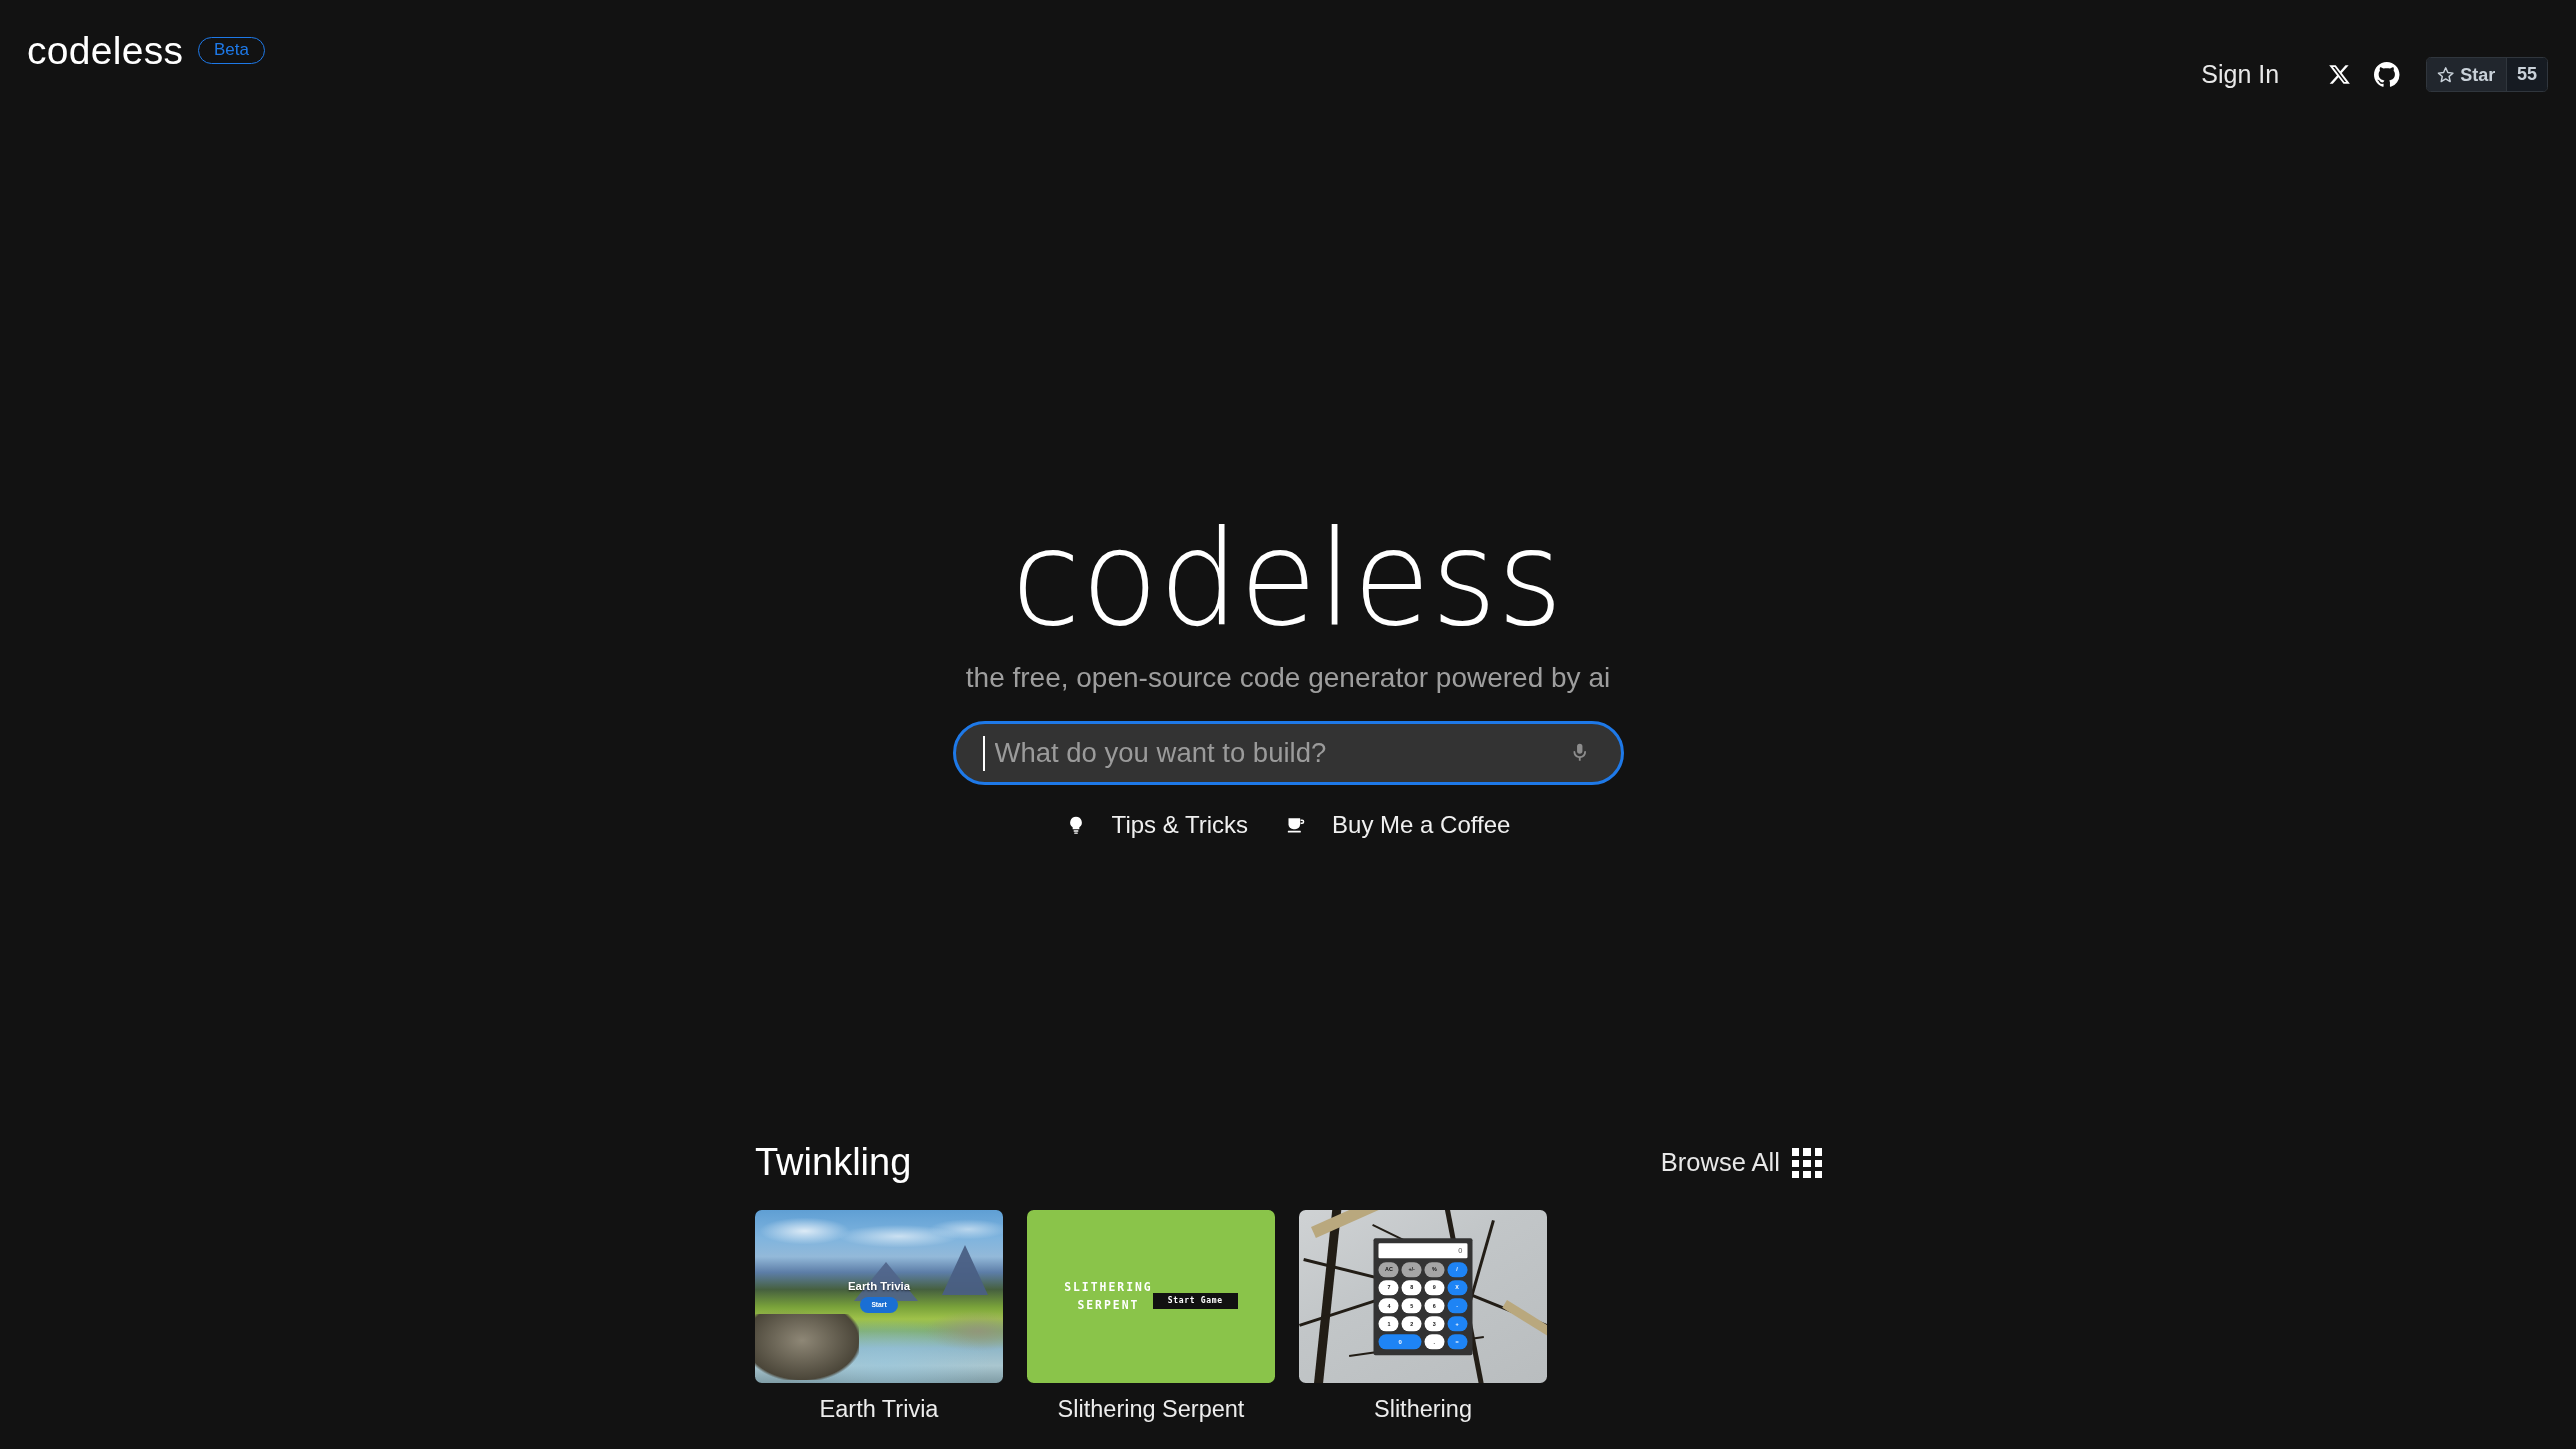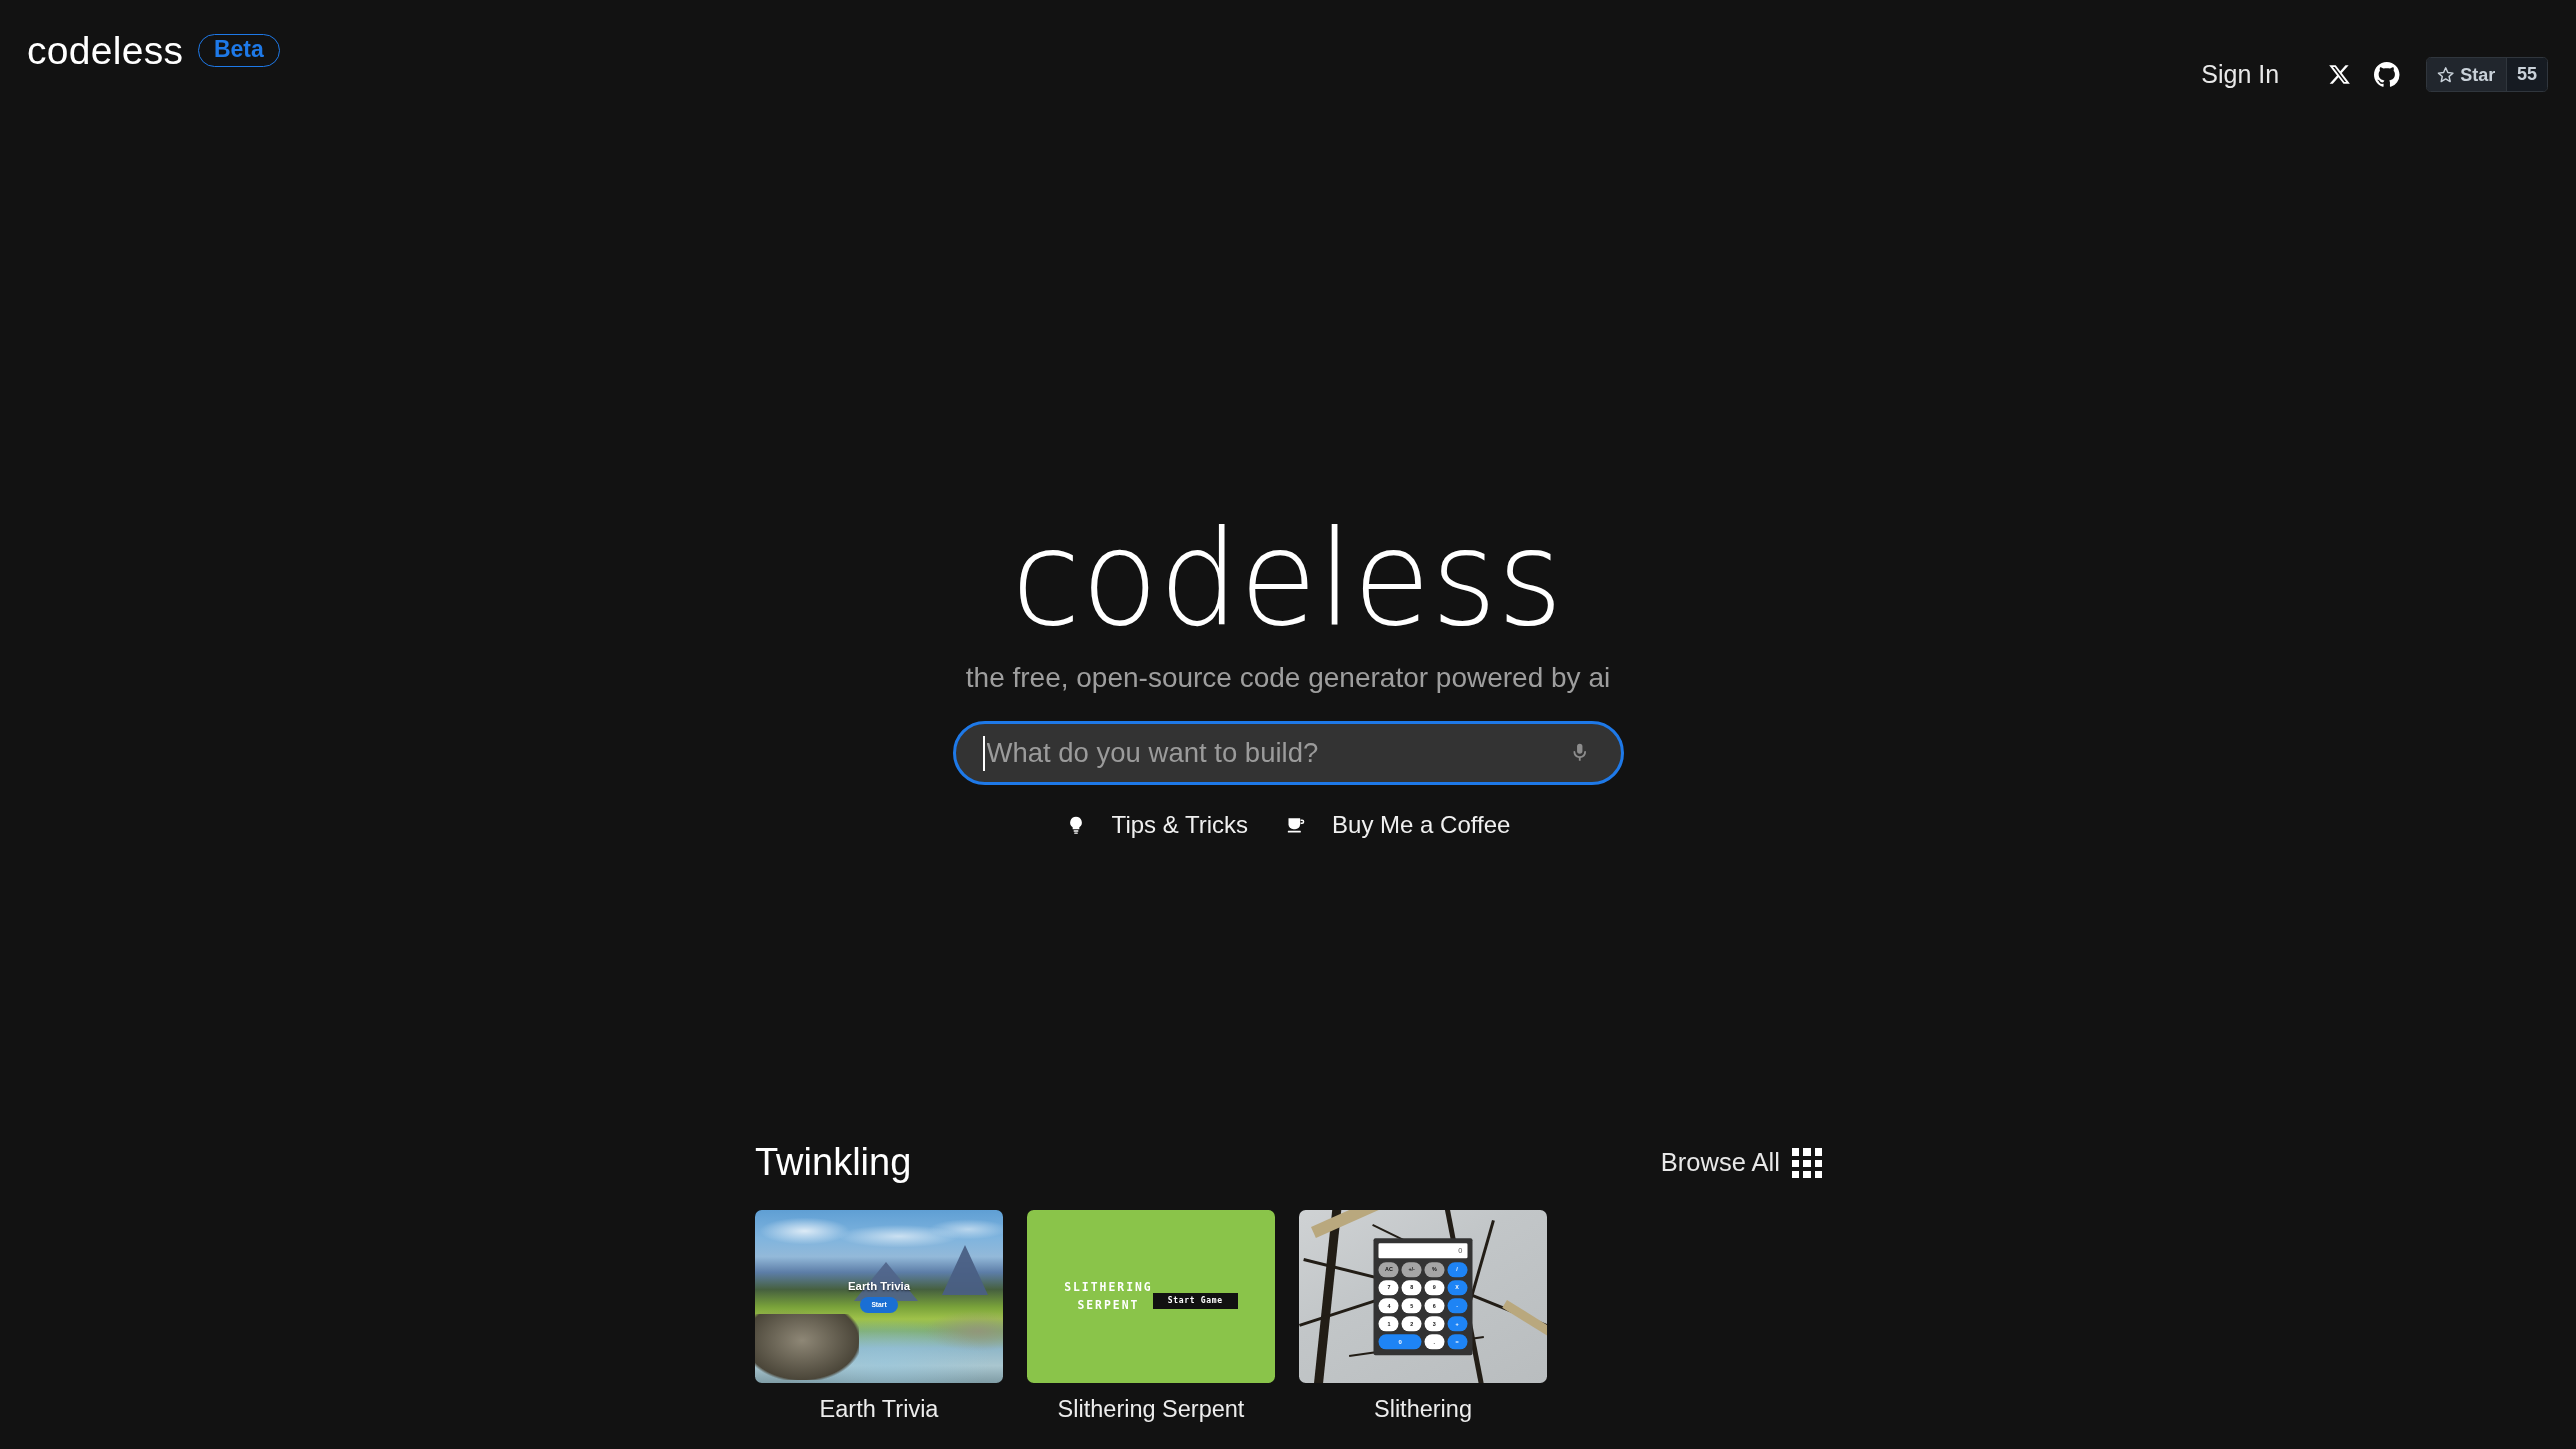--- a/index.html
+++ b/index.html
@@ -17,21 +17,21 @@
     padding:0 28px 0 27px;
   }
   .brand { display:flex; align-items:center; gap:14.8px; }
   .brand-name {
     font-size:39px; color:#ffffff; font-weight:300; letter-spacing:0.3px;
     line-height:1;
   }
   .beta-pill {
     border:1.3px solid #1e79e8; color:#1e79e8;
     border-radius:670px; padding:3.4px 14.8px 4.7px;
-    font-size:23px; font-weight:700; line-height:1;
+    font-size:17px; font-weight:400; line-height:1;
   }
   .header-right { display:flex; align-items:center; gap:0;margin-top:48px; }
   .signin {
     font-size:25px; color:#e8e8e8; font-weight:300;
     margin-right:42px; cursor:pointer; line-height:1;
   }
   .icon-btn {
     width:36px; height:36px; display:flex; align-items:center; justify-content:center;
     cursor:pointer; margin-right:12px;
   }
@@ -79,21 +79,21 @@
     border-radius:670px;
     display:flex; align-items:center;
     padding:0 23px 0 27px;
   }
   .caret {
     width:2px; height:35px; background:#ffffff; margin-right:2px; flex:none;
   }
   .search-input {
     flex:1; background:transparent; border:none; outline:none;
     font-family:"Liberation Sans", sans-serif;
-    font-size:27.5px; color:#ffffff; font-weight:300;
+    font-size:27.5px; color:#ffffff; font-weight:300;padding-left:8px;
   }
   .search-input::placeholder { color:#9b9b9b; opacity:1; }
   .mic-btn { width:36px; height:36px; display:flex; align-items:center; justify-content:center; cursor:pointer; flex:none; }
 
   
   .quick-links {
     margin-top:28px; display:flex; align-items:center; gap:38px;
   }
   .qlink { display:flex; align-items:center; gap:26px; cursor:pointer; }
   .qlink-label { font-size:24px; color:#f0f0f0; font-weight:300; line-height:1; }

